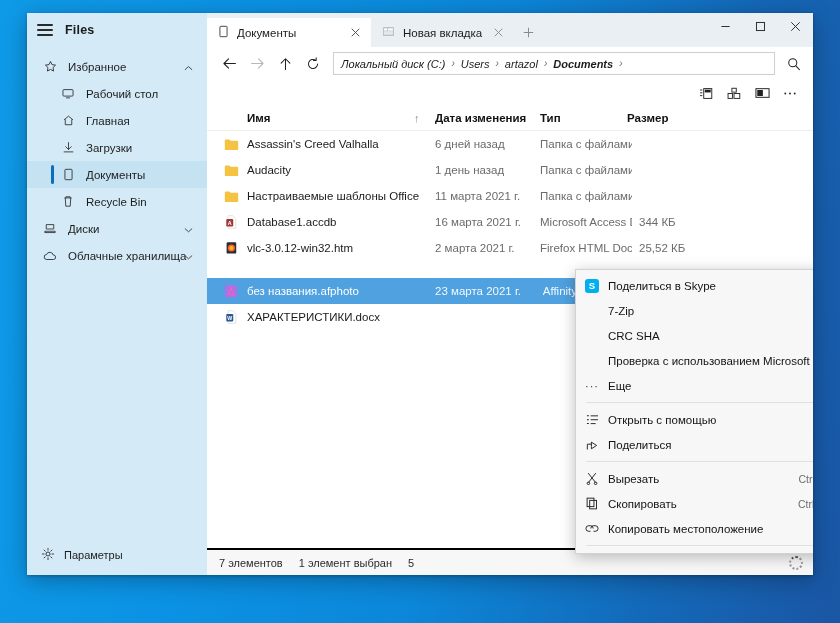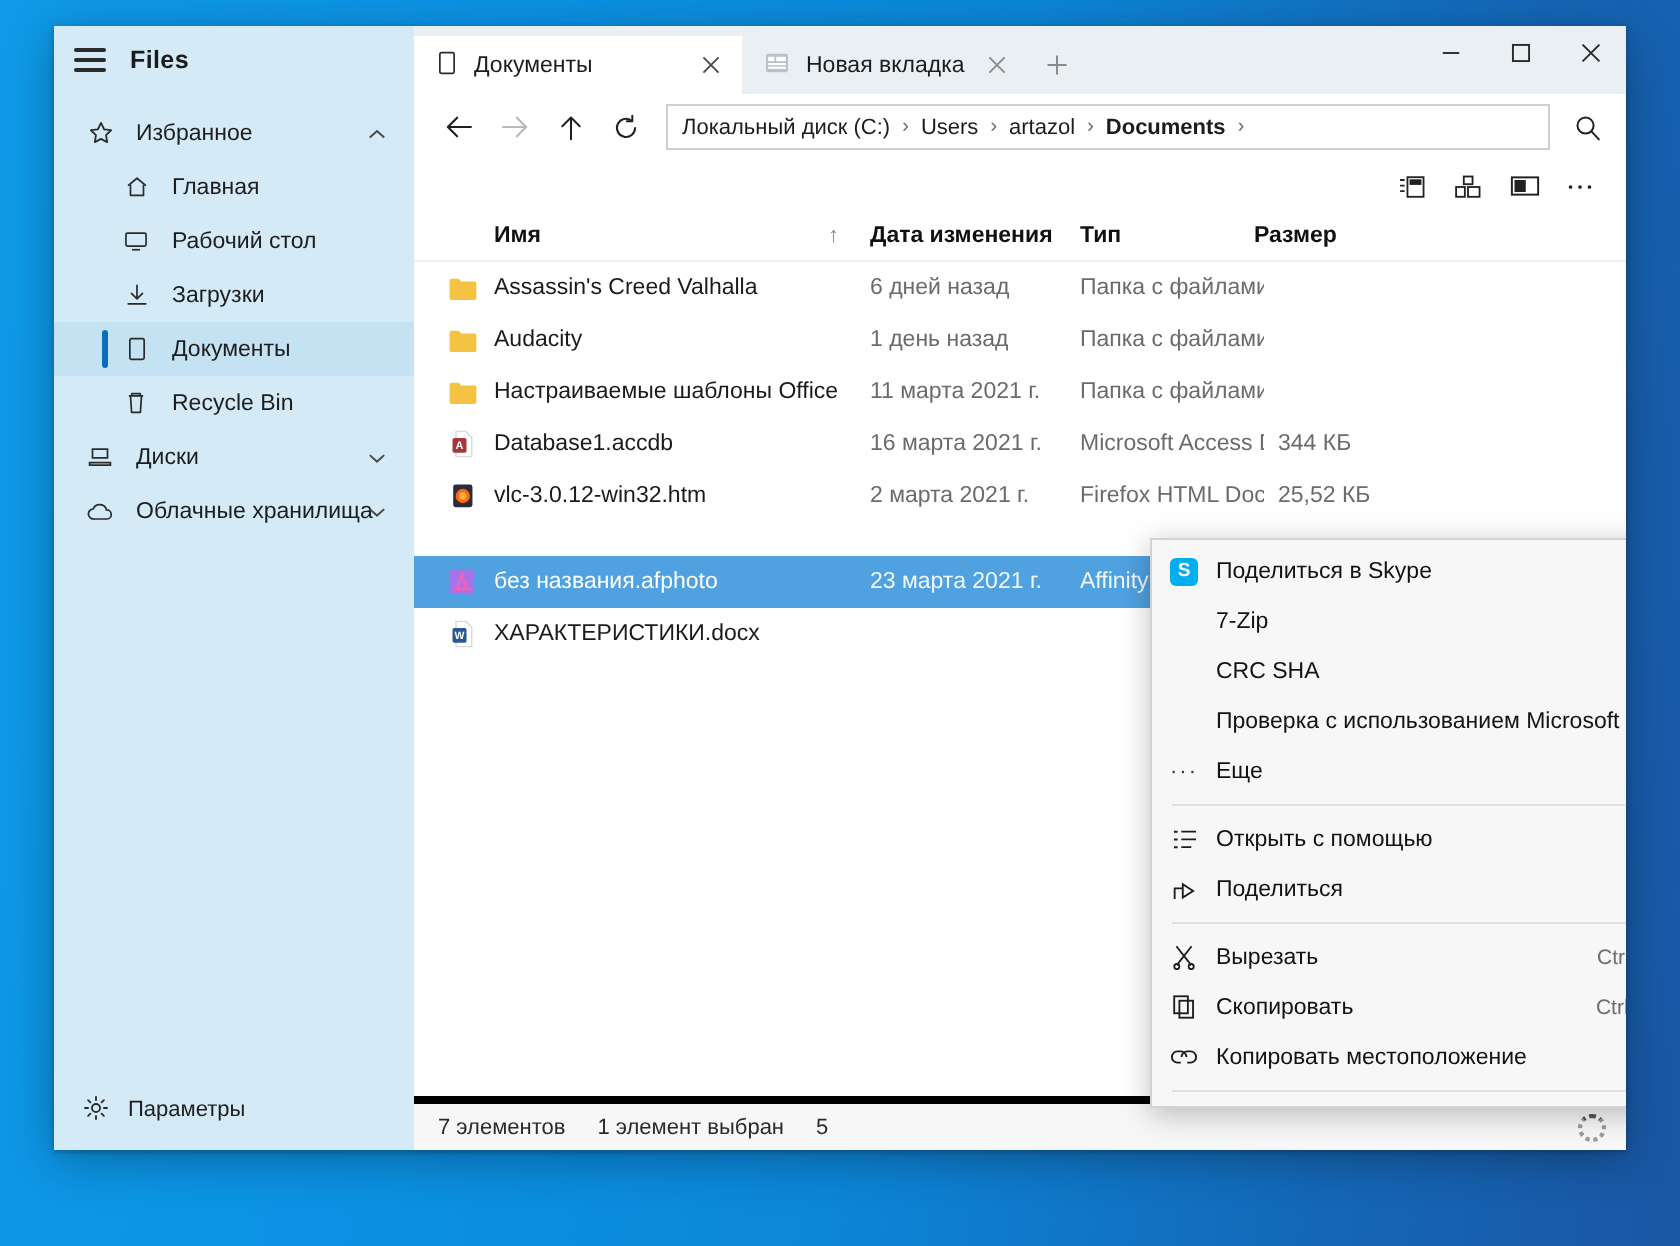--- a/index.html
+++ b/index.html
@@ -135,20 +135,21 @@
   }
 
   
   .toolbar {
     height: 33px;
     display: flex; align-items: center;
     padding: 0 6px 0 8px;
     gap: 0px;
     background: #ffffff;
     flex: none;
+    font-style: italic;
   }
   .tbtn {
     width: 28px; height: 28px;
     display:flex; align-items:center; justify-content:center;
     color: #1f1f1f; cursor: pointer; flex: none;
   }
   .tbtn.dim { color: #b8b8b8; }
   .addressbar {
     flex: 1;
     height: 23px;
@@ -204,41 +205,42 @@
 
   
   .filelist { flex: 1; overflow: hidden; position: relative; }
   .frow {
     height: 26px;
     display: flex; align-items: center;
     position: relative;
     font-size: 11.5px;
     color: #1b1b1b;
     cursor: default;
+    text-align: right;
   }
   .frow.selected { background: #4fa1e0; color: #ffffff; margin-top: 17px; }
   .frow.selected .fcol-date,
   .frow.selected .fcol-type,
   .frow.selected .fcol-size { color: #f0f8ff; }
   .fcol { position: absolute; white-space: nowrap; overflow: hidden; }
   .fcol-icon { left: 14px; width: 20px; display:flex; align-items:center; justify-content:center; }
   .fcol-name { left: 40px; max-width: 180px; text-overflow: ellipsis; }
   .fcol-date { left: 228px; color: #6b6b6b; }
   .fcol-type { left: 333px; color: #6b6b6b; width: 92px; }
   .fcol-size { left: 432px; color: #6b6b6b; }
 
   
   .statusbar {
     height: 27px;
     display: flex; align-items: center;
     padding: 0 10px 0 12px;
     font-size: 11px;
     color: #2a2a2a;
     background: #f7f7f7;
-    border-top: 4px solid #000000;
+    border-top: 2px solid #000000;
     flex: none;
   }
   .st-item { margin-right: 16px; white-space: nowrap; }
   .spinner {
     margin-left: auto;
     width: 14px; height: 14px;
     border-radius: 50%;
     border: 2px dotted #9a9a9a;
     border-top-color: #555;
   }
@@ -308,35 +310,35 @@
         <span>Избранное</span>
         <span class="chev">
           <svg width="9" height="6" viewBox="0 0 10 6">
               <path d="M1 5L5 1.4 9 5" fill="none" stroke="#4a4a4a" stroke-width="1.1"></path>
             </svg>
         </span>
       </div>
 
       <div class="sb-row sb-child">
         <span class="ico">
-          <svg width="13" height="13" viewBox="0 0 16 16">
-              <path d="M2.5 7.2L8 2.6l5.5 4.6M4 6.6v6.6h8V6.6" fill="none" stroke="#2b2b2b" stroke-width="1.05" stroke-linejoin="round"></path>
-            </svg>
-        </span>
-        <span>Главная</span>
-      </div>
-
-      <div class="sb-row sb-child">
-        <span class="ico">
           <svg width="14" height="13" viewBox="0 0 16 16">
               <rect x="1.8" y="3.2" width="12.4" height="8" rx="1" fill="none" stroke="#2b2b2b" stroke-width="1.05"></rect>
               <path d="M5.5 13.4h5" stroke="#2b2b2b" stroke-width="1.05"></path>
             </svg>
         </span>
         <span>Рабочий стол</span>
+      </div>
+
+      <div class="sb-row sb-child">
+        <span class="ico">
+          <svg width="13" height="13" viewBox="0 0 16 16">
+              <path d="M2.5 7.2L8 2.6l5.5 4.6M4 6.6v6.6h8V6.6" fill="none" stroke="#2b2b2b" stroke-width="1.05" stroke-linejoin="round"></path>
+            </svg>
+        </span>
+        <span>Главная</span>
       </div>
 
       <div class="sb-row sb-child">
         <span class="ico">
           <svg width="13" height="13" viewBox="0 0 16 16">
               <path d="M8 2v8.2M4.6 7l3.4 3.4L11.4 7M2.6 13.4h10.8" fill="none" stroke="#2b2b2b" stroke-width="1.05" stroke-linecap="round" stroke-linejoin="round"></path>
             </svg>
         </span>
         <span>Загрузки</span>
       </div>

